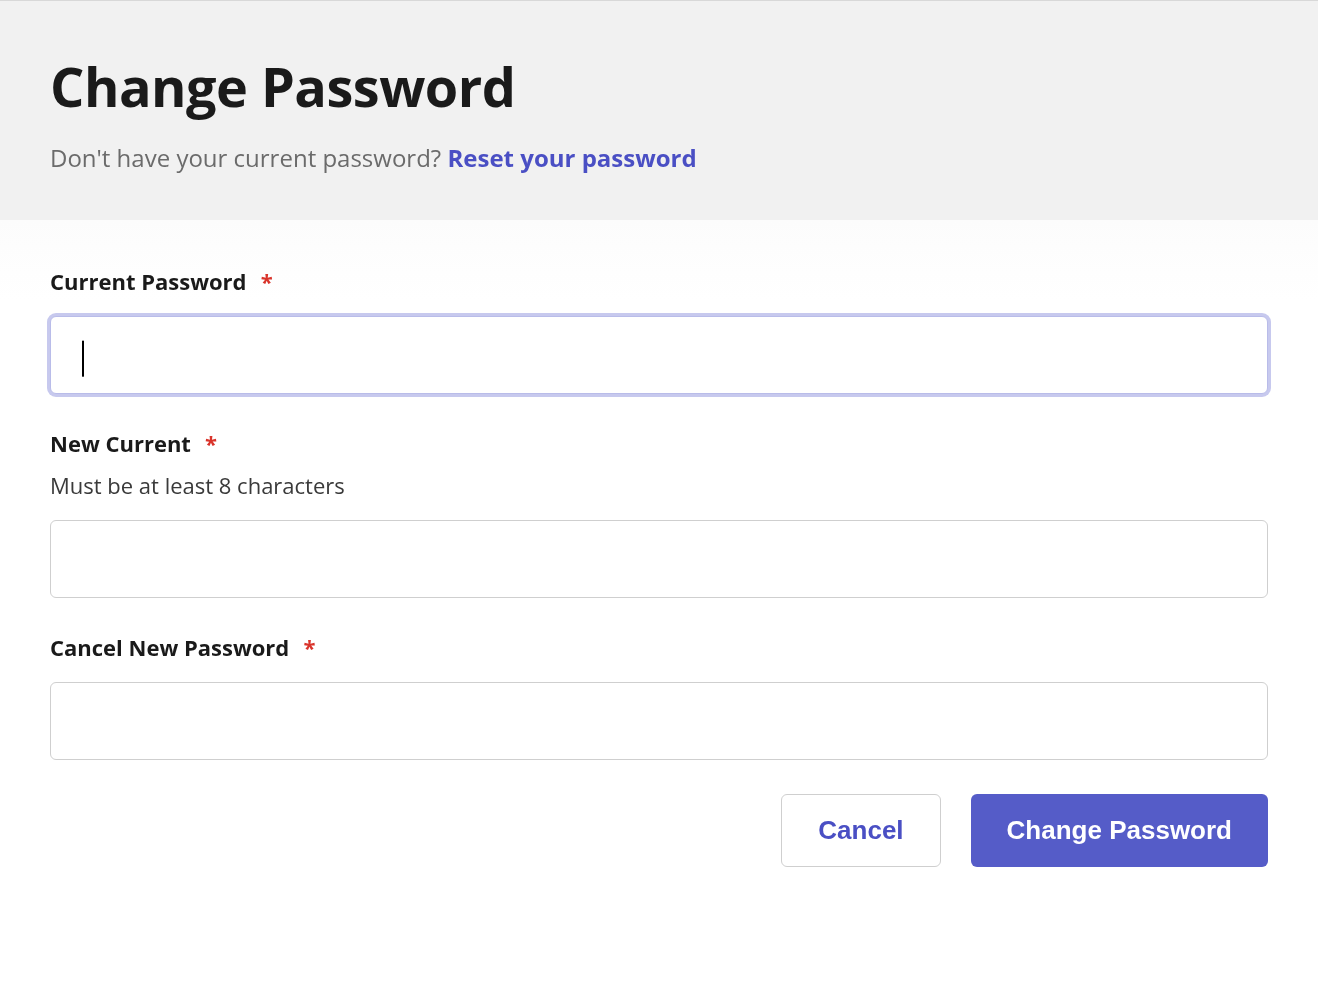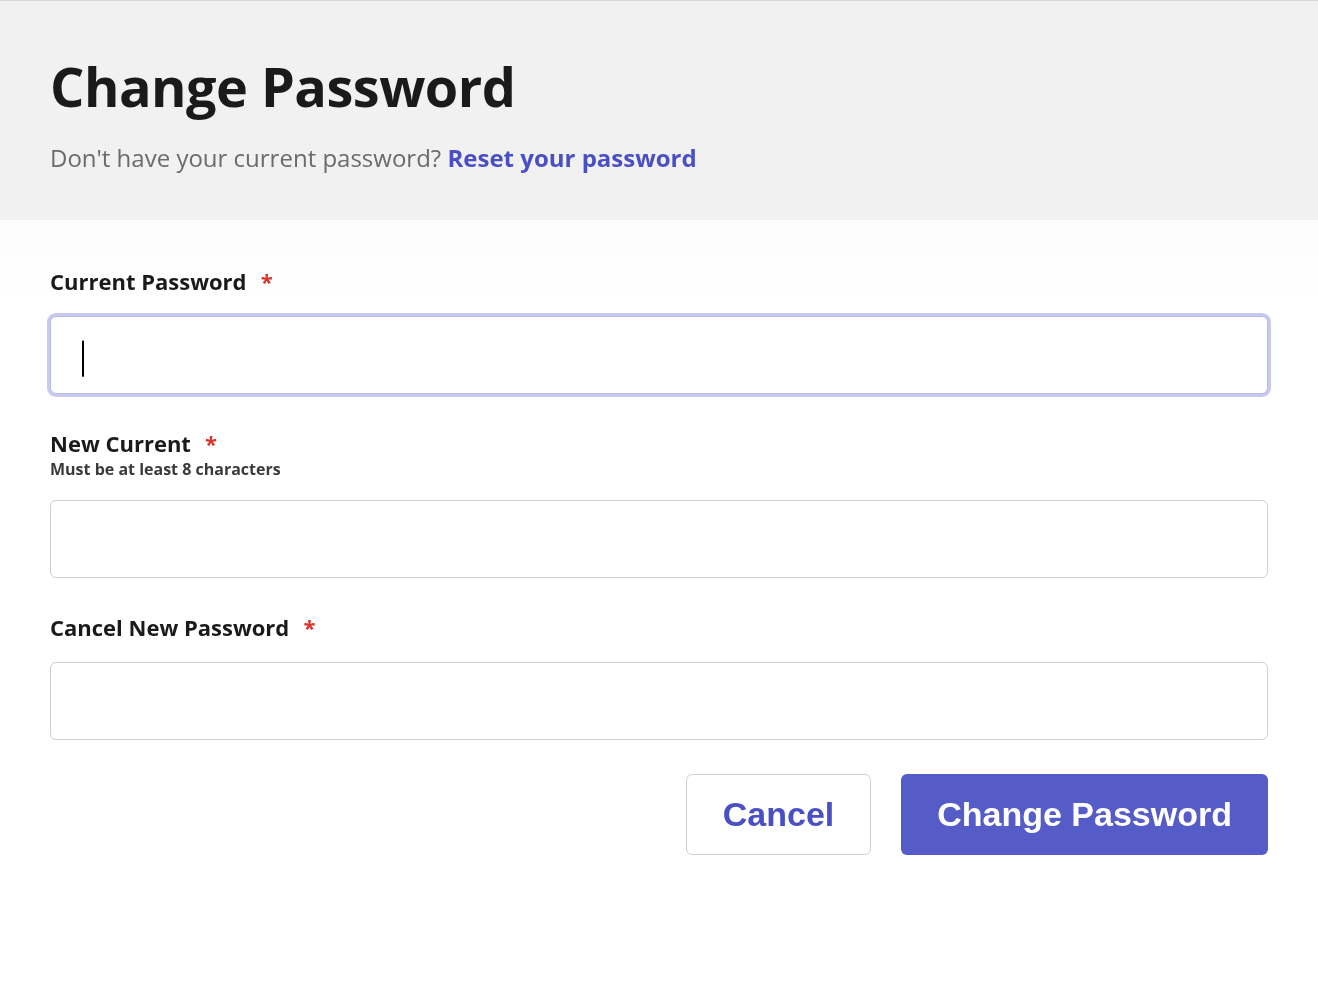--- a/index.html
+++ b/index.html
@@ -48,24 +48,24 @@
       color: #1a1a1a;
       display: inline-block;
     }
     .required {
       color: #d9342b;
       font-weight: 700;
       font-size: 22px;
       margin-left: 10px;
     }
     .helper-text {
-      font-size: 16px;
+      font-size: 22px;
       color: #3a3a3a;
-      font-weight: 700;
-      margin-top: 0;
+      font-weight: 400;
+      margin-top: 12px;
     }
     .text-input {
       width: 100%;
       height: 78px;
       font-size: 24px;
       padding: 0 24px;
       border: 1px solid #cfcfcf;
       border-radius: 6px;
       background: #fff;
       margin-top: 20px;
@@ -75,21 +75,21 @@
       border: 1px solid #b9bce9;
       box-shadow: 0 0 0 3px #c7c9ee;
     }
     .button-row {
       display: flex;
       justify-content: flex-end;
       gap: 30px;
       margin-top: 34px;
     }
     .btn {
-      font-size: 34px;
+      font-size: 26px;
       font-weight: 700;
       padding: 20px 36px;
       border-radius: 6px;
       cursor: pointer;
       border: none;
     }
     .btn-secondary {
       background: #fff;
       color: #4a4fc4;
       border: 1px solid #cfcfcf;

